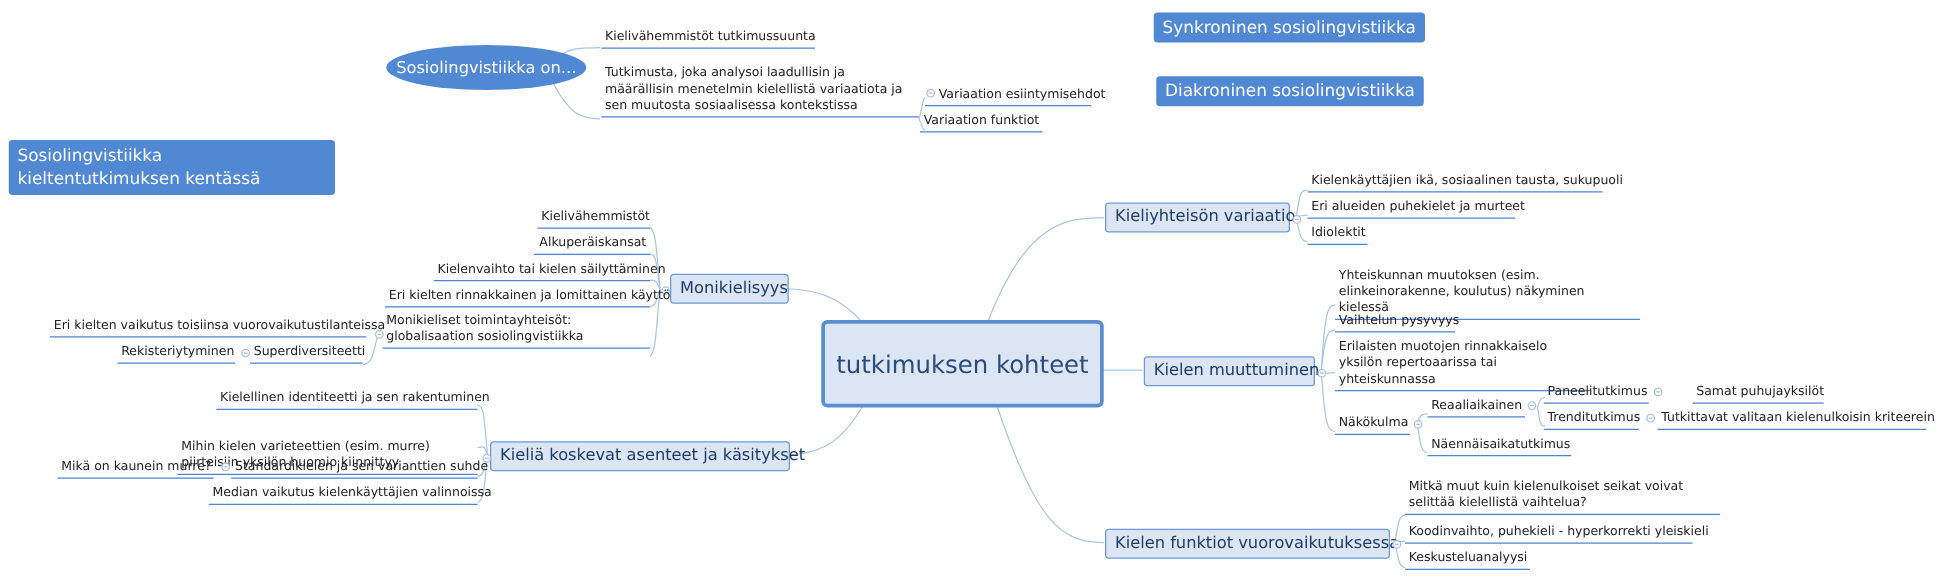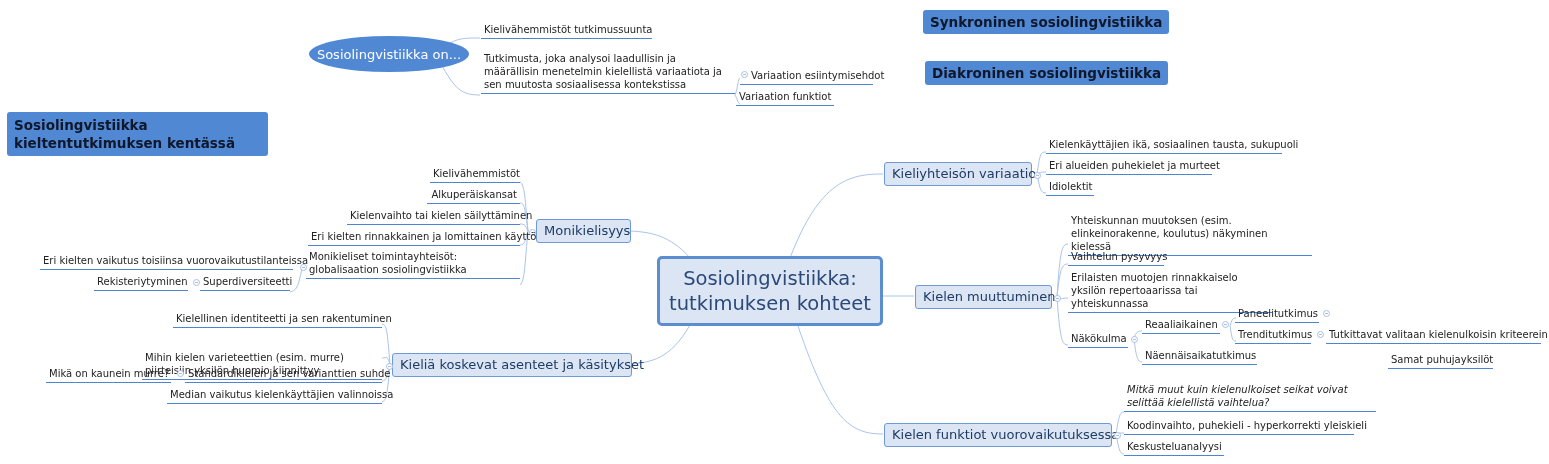--- a/index.html
+++ b/index.html
@@ -1,21 +1,21 @@
 <!DOCTYPE html>
 <html><head>
 <meta charset="utf-8">
 <style>
   html, body { margin:0; padding:0; background:#ffffff; }
   body { width:1549px; height:464px; position:relative; overflow:hidden;
          font-family:"DejaVu Sans", "Liberation Sans", sans-serif; color:#222; }
   #connectors { position:absolute; left:0; top:0; width:1549px; height:464px; pointer-events:none; }
   .abs { position:absolute; }
-  .floating { background:#5088d4; color:#0f172a; border-radius:3px; font-size:13.5px;
-              padding:3px 7px; line-height:18px; white-space:nowrap;font-weight:bold; }
+  .floating { background:#5088d4; color:#ffffff; border-radius:3px; font-size:13.5px;
+              padding:3px 7px; line-height:18px; white-space:nowrap; }
   .floating.wrap { white-space:normal; width:247px; padding:4px 7px; }
   .ellipse { background:#5088d4; color:#fff; border-radius:50%; font-size:13px;
              display:flex; align-items:center; justify-content:center; }
   .central { background:#dbe5f4; border:3px solid #5a8ed0; border-radius:5px;
              color:#2b4a7a; font-size:19.5px; line-height:25px; text-align:center;
              display:flex; align-items:center; justify-content:center; box-sizing:border-box; }
   .main { background:#dbe5f4; border:1.5px solid #6d9ad6; border-radius:3px; color:#1f3c66;
           font-size:13px; padding:0 7px; line-height:22px; white-space:nowrap; box-sizing:border-box; }
   .sub { font-size:10px; line-height:13px; color:#222; border-bottom:1.5px solid #4f84d0;
          padding:1px 3px 2px 3px; box-sizing:border-box; white-space:nowrap; }
@@ -90,21 +90,20 @@
   <span>Sosiolingvistiikka on...</span>
 </div>
 <div class="abs sub" style="left:481px; top:22px; width:171px;"><span>Kielivähemmistöt tutkimussuunta</span></div>
 <div class="abs sub ml" style="left:481px; top:51px; width:254px;"><span>Tutkimusta, joka analysoi laadullisin ja määrällisin menetelmin kielellistä variaatiota ja sen muutosta sosiaalisessa kontekstissa</span></div>
 <span class="collapse" style="left:741px; top:71px;"></span>
 <div class="abs sub" style="left:740px; top:68px; width:133px;"><span style="padding-left:8px">Variaation esiintymisehdot</span></div>
 <div class="abs sub" style="left:736px; top:89px; width:98px;"><span>Variaation funktiot</span></div>
 
 <div class="abs central" style="left:657px; top:256px; width:226px; height:70px;">
   <div>
-    <div>Sosiolingvistiikka:</div>
     <div>tutkimuksen kohteet</div>
   </div>
 </div>
 
 <div class="abs main" style="left:536px; top:219px; width:95px;"><span>Monikielisyys</span></div>
 <span class="collapse" style="left:529px; top:229px;"></span>
 <div class="abs sub r" style="left:430px; top:166px; width:90px;"><span>Kielivähemmistöt</span></div>
 <div class="abs sub r" style="left:427px; top:187px; width:93px;"><span>Alkuperäiskansat</span></div>
 <div class="abs sub r" style="left:347px; top:208px; width:173px;"><span>Kielenvaihto tai kielen säilyttäminen</span></div>
 <div class="abs sub r" style="left:308px; top:229px; width:212px;"><span>Eri kielten rinnakkainen ja lomittainen käyttö</span></div>
@@ -137,20 +136,20 @@
 <div class="abs sub ml" style="left:1068px; top:270px; width:204px;"><span>Erilaisten muotojen rinnakkaiselo yksilön repertoaarissa tai yhteiskunnassa</span></div>
 <div class="abs sub" style="left:1068px; top:331px; width:60px;"><span>Näkökulma</span></div>
 <span class="collapse" style="left:1131px; top:336px;"></span>
 <div class="abs sub" style="left:1142px; top:317px; width:78px;"><span>Reaaliaikainen</span></div>
 <span class="collapse" style="left:1222px; top:321px;"></span>
 <div class="abs sub" style="left:1142px; top:348px; width:115px;"><span>Näennäisaikatutkimus</span></div>
 <div class="abs sub" style="left:1235px; top:306px; width:84px;"><span>Paneelitutkimus</span></div>
 <span class="collapse" style="left:1323px; top:310px;"></span>
 <div class="abs sub" style="left:1235px; top:327px; width:76px;"><span>Trenditutkimus</span></div>
 <span class="collapse" style="left:1317px; top:331px;"></span>
-<div class="abs sub" style="left:1388px; top:306px; width:105px;margin-top:46px;"><span>Samat puhujayksilöt</span></div>
+<div class="abs sub" style="left:1354px; top:306px; width:105px;"><span>Samat puhujayksilöt</span></div>
 <div class="abs sub" style="left:1326px; top:327px; width:215px;"><span>Tutkittavat valitaan kielenulkoisin kriteerein</span></div>
 
 <div class="abs main" style="left:884px; top:423px; width:228px;"><span>Kielen funktiot vuorovaikutuksessa</span></div>
 <span class="collapse" style="left:1114px; top:432px;"></span>
-<div class="abs sub ml" style="left:1124px; top:382px; width:252px;font-style:italic;"><span>Mitkä muut kuin kielenulkoiset seikat voivat selittää kielellistä vaihtelua?</span></div>
+<div class="abs sub ml" style="left:1124px; top:382px; width:252px;"><span>Mitkä muut kuin kielenulkoiset seikat voivat selittää kielellistä vaihtelua?</span></div>
 <div class="abs sub" style="left:1124px; top:418px; width:230px;"><span>Koodinvaihto, puhekieli - hyperkorrekti yleiskieli</span></div>
 <div class="abs sub" style="left:1124px; top:439px; width:100px;"><span>Keskusteluanalyysi</span></div>
 
 </body></html>

